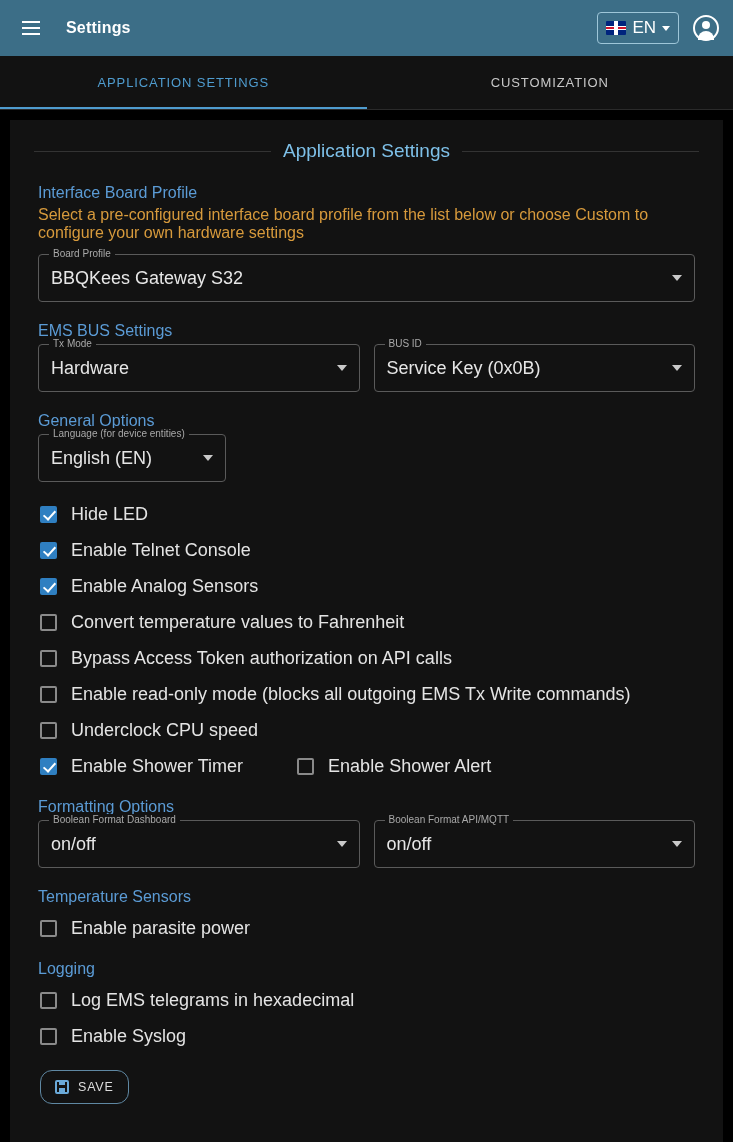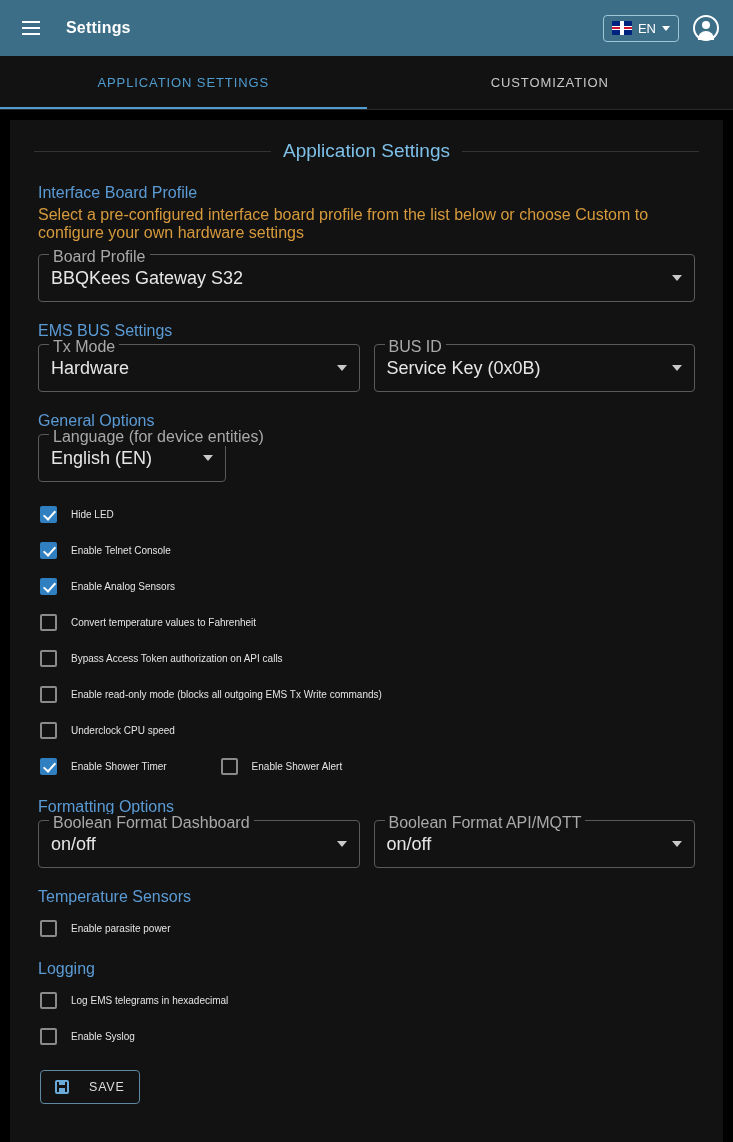--- a/index.html
+++ b/index.html
@@ -44,21 +44,21 @@
     margin-left: 18px;
     letter-spacing: .2px;
   }
   .appbar-spacer { flex: 1 1 auto; }
   .lang-btn {
     display: flex; align-items: center;
     gap: 6px;
     border: 1px solid #9ec6d8;
     border-radius: 4px;
     padding: 5px 8px;
-    font-size: 13px;
+    font-size: 17px;
     color: #ffffff;
     background: transparent;
     cursor: pointer;
   }
   .flag {
     width: 20px; height: 14px;
     background: #00247d;
     position: relative;
     display: inline-block;
     overflow: hidden;
@@ -189,21 +189,21 @@
     align-items: center;
     padding: 0 12px;
     background: transparent;
     cursor: pointer;
   }
   .field .legend {
     position: absolute;
     top: -7px; left: 10px;
     background: #121212;
     padding: 0 4px;
-    font-size: 16px;
+    font-size: 10px;
     color: #a9a9a9;
     white-space: nowrap;
   }
   .field .value {
     color: #e6e6e6;
     font-size: 18px;
     flex: 1 1 auto;
     white-space: nowrap;
     overflow: hidden;
     text-overflow: ellipsis;
@@ -246,36 +246,36 @@
     content: "";
     position: absolute;
     left: 4px; top: 0px;
     width: 5px; height: 10px;
     border: solid #ffffff;
     border-width: 0 2px 2px 0;
     transform: rotate(42deg);
   }
   .cb-label {
     color: #e4e4e4;
-    font-size: 10px;
+    font-size: 18px;
     margin-left: 14px;
     white-space: nowrap;
   }
   .cb-spacer { width: 54px; }
 
   
   .save-wrap {
     margin: 16px 0 0 14px;
   }
   .save-btn {
     display: inline-flex;
     align-items: center;
-    gap: 20px;
+    gap: 9px;
     border: 1px solid #5f88a3;
-    border-radius: 4px;
+    border-radius: 12px;
     background: transparent;
     color: #dcdcdc;
     font-size: 12.5px;
     letter-spacing: .8px;
     padding: 9px 14px;
     cursor: pointer;
     font-family: "Liberation Sans", sans-serif;
   }
   .save-icon {
     width: 14px; height: 14px;

